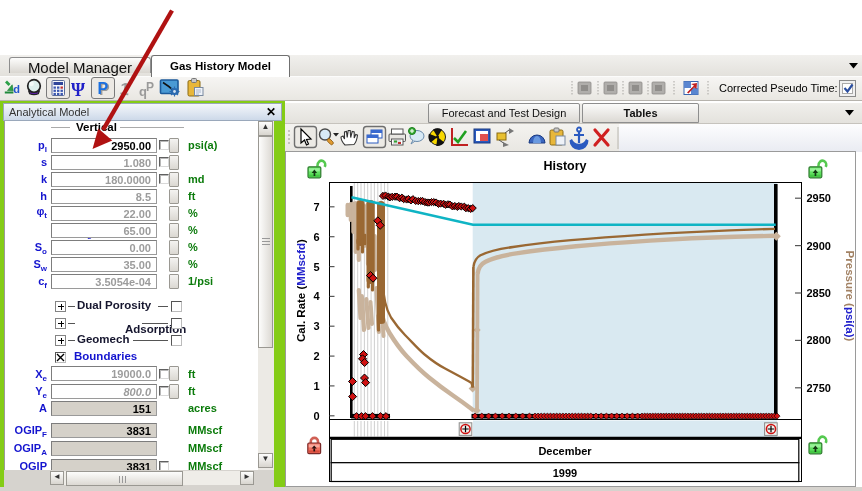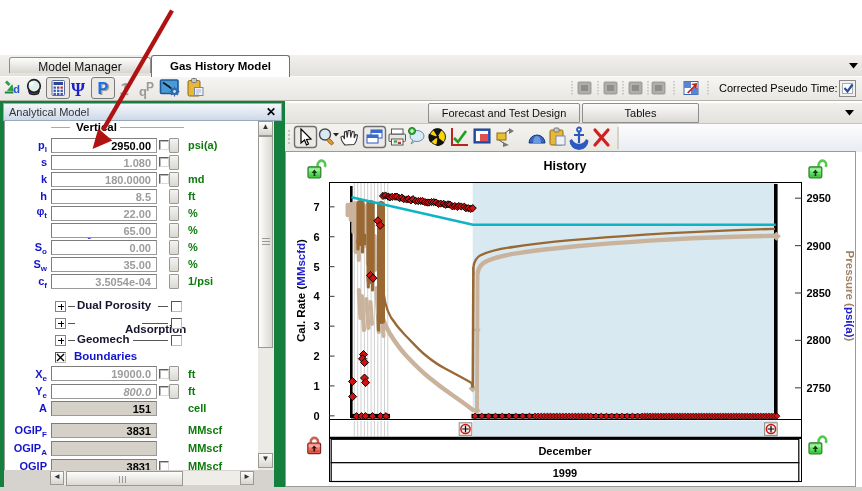--- a/index.html
+++ b/index.html
@@ -5,27 +5,27 @@
 html,body{width:862px;height:491px;overflow:hidden;background:#fff;
   font-family:"Liberation Sans",sans-serif;}
 #app{position:relative;width:862px;height:491px;}
 .abs{position:absolute;}
 .ann{position:absolute;left:0;top:3px;width:576px;text-align:center;
   font-size:16px;font-weight:bold;color:#1d4e8f;line-height:19px;letter-spacing:0;}
 .tabrow{position:absolute;left:0;top:55px;width:862px;height:22px;
   background:linear-gradient(#f1f0ed,#e3e1dc);border-bottom:1px solid #fcfcfb;}
 .tab1{position:absolute;left:9px;top:2px;width:142px;height:16px;
   background:linear-gradient(#fdfdfc,#d9d6d0);border:1px solid #8e8e8e;border-bottom:none;
-  border-radius:3px 3px 0 0;font-size:12px;color:#111;text-align:center;line-height:19px;}
+  border-radius:3px 3px 0 0;font-size:15px;color:#111;text-align:center;line-height:19px;}
 .tab2{position:absolute;left:151px;top:0px;width:139px;height:22px;
   background:#fff;border:1px solid #707070;border-bottom:none;border-radius:3px 3px 0 0;
   font-size:11.5px;font-weight:bold;color:#000;text-align:center;line-height:21px;}
 .maintb{position:absolute;left:0;top:77px;width:862px;height:24px;
   background:linear-gradient(#f6f5f3,#e9e7e2);border-bottom:1px solid #b6b3ad;}
-.lpanel{position:absolute;left:0;top:101px;width:295px;height:386px;background:#15803d;}
+.lpanel{position:absolute;left:0;top:101px;width:295px;height:386px;background:#84cc16;}
 .lhead{position:absolute;left:3px;top:2px;width:279px;height:18px;
   background:linear-gradient(#f4f7fb,#cdd9e9);border:1px solid #9aa8bb;
   font-size:11px;color:#333;line-height:16px;padding-left:5px;}
 .lhead .x{position:absolute;right:5px;top:0px;font-size:12px;color:#000;font-weight:bold;}
 .lcontent{position:absolute;left:4px;top:20px;width:254px;height:350px;background:#fff;
   border-left:1px solid #9a9a9a;overflow:hidden;}
 .vsb{position:absolute;left:258px;top:20px;width:16px;height:350px;background:#eceae5;}
 .hsb{position:absolute;left:4px;top:369px;width:270px;height:17px;background:#d6d3ce;}
 .sbtn{position:absolute;background:linear-gradient(#fdfdfc,#d8d5cf);border:1px solid #9a9892;
   font-size:8px;color:#333;text-align:center;}
@@ -210,21 +210,21 @@
 <div class="fcb" style="top:247.5px;"></div>
 <div class="fbtn" style="top:245.0px;"></div>
 <div class="funit" style="top:246.5px;">ft</div>
 <div class="flbl" style="left:0;top:264.0px;">Y<sub>e</sub></div>
 <div class="finput " style="top:262.5px;font-style:italic;">800.0</div>
 <div class="fcb" style="top:265.0px;"></div>
 <div class="fbtn" style="top:262.5px;"></div>
 <div class="funit" style="top:264.0px;">ft</div>
 <div class="flbl" style="left:0;top:281.0px;">A</div>
 <div class="finput fgray" style="top:279.5px;">151</div>
-<div class="funit" style="top:281.0px;">cell</div>
+<div class="funit" style="top:281.0px;">acres</div>
 <div class="flbl" style="left:0;top:303.0px;">OGIP<sub>F</sub></div>
 <div class="finput fgray" style="top:301.5px;">3831</div>
 <div class="funit" style="top:303.0px;">MMscf</div>
 <div class="flbl" style="left:0;top:321.0px;">OGIP<sub>A</sub></div>
 <div class="finput fgray" style="top:319.5px;"></div>
 <div class="funit" style="top:321.0px;">MMscf</div>
 <div class="flbl" style="left:0;top:339.0px;">OGIP</div>
 <div class="finput fgray" style="top:337.5px;">3831</div>
 <div class="fcb" style="top:340.0px;"></div>
 <div class="funit" style="top:339.0px;">MMscf</div>
@@ -262,21 +262,21 @@
   <div style="position:absolute;left:60px;top:1px;width:176px;height:14px;background:#efede8;"></div>
   <div class="sthumbh" style="left:62px;top:0.5px;width:117px;height:15px;">
     <div style="position:absolute;left:52px;top:4px;width:1px;height:7px;background:#999;box-shadow:3px 0 #999,6px 0 #999;"></div>
   </div>
  </div>
 </div>
 
 <div class="rpanel">
  <div class="rtabrow">
   <div class="rtab" style="left:143px;width:152px;">Forecast and Test Design</div>
-  <div class="rtab" style="left:297px;width:117px;">Tables</div>
+  <div class="rtab" style="left:297px;width:117px;font-weight:bold;">Tables</div>
   <svg class="abs" style="right:8px;top:7px;" width="9" height="6">
           <polygon points="0,0 9,0 4.5,5.5" fill="#000"></polygon>
         </svg>
  </div>
  <div class="rtb">
 <svg width="577" height="28" style="position:absolute;left:0;top:0;">
   <g stroke="#9a9892">
             <line x1="4" y1="6" x2="4" y2="22" stroke-dasharray="2,2"></line>
           </g>
 

